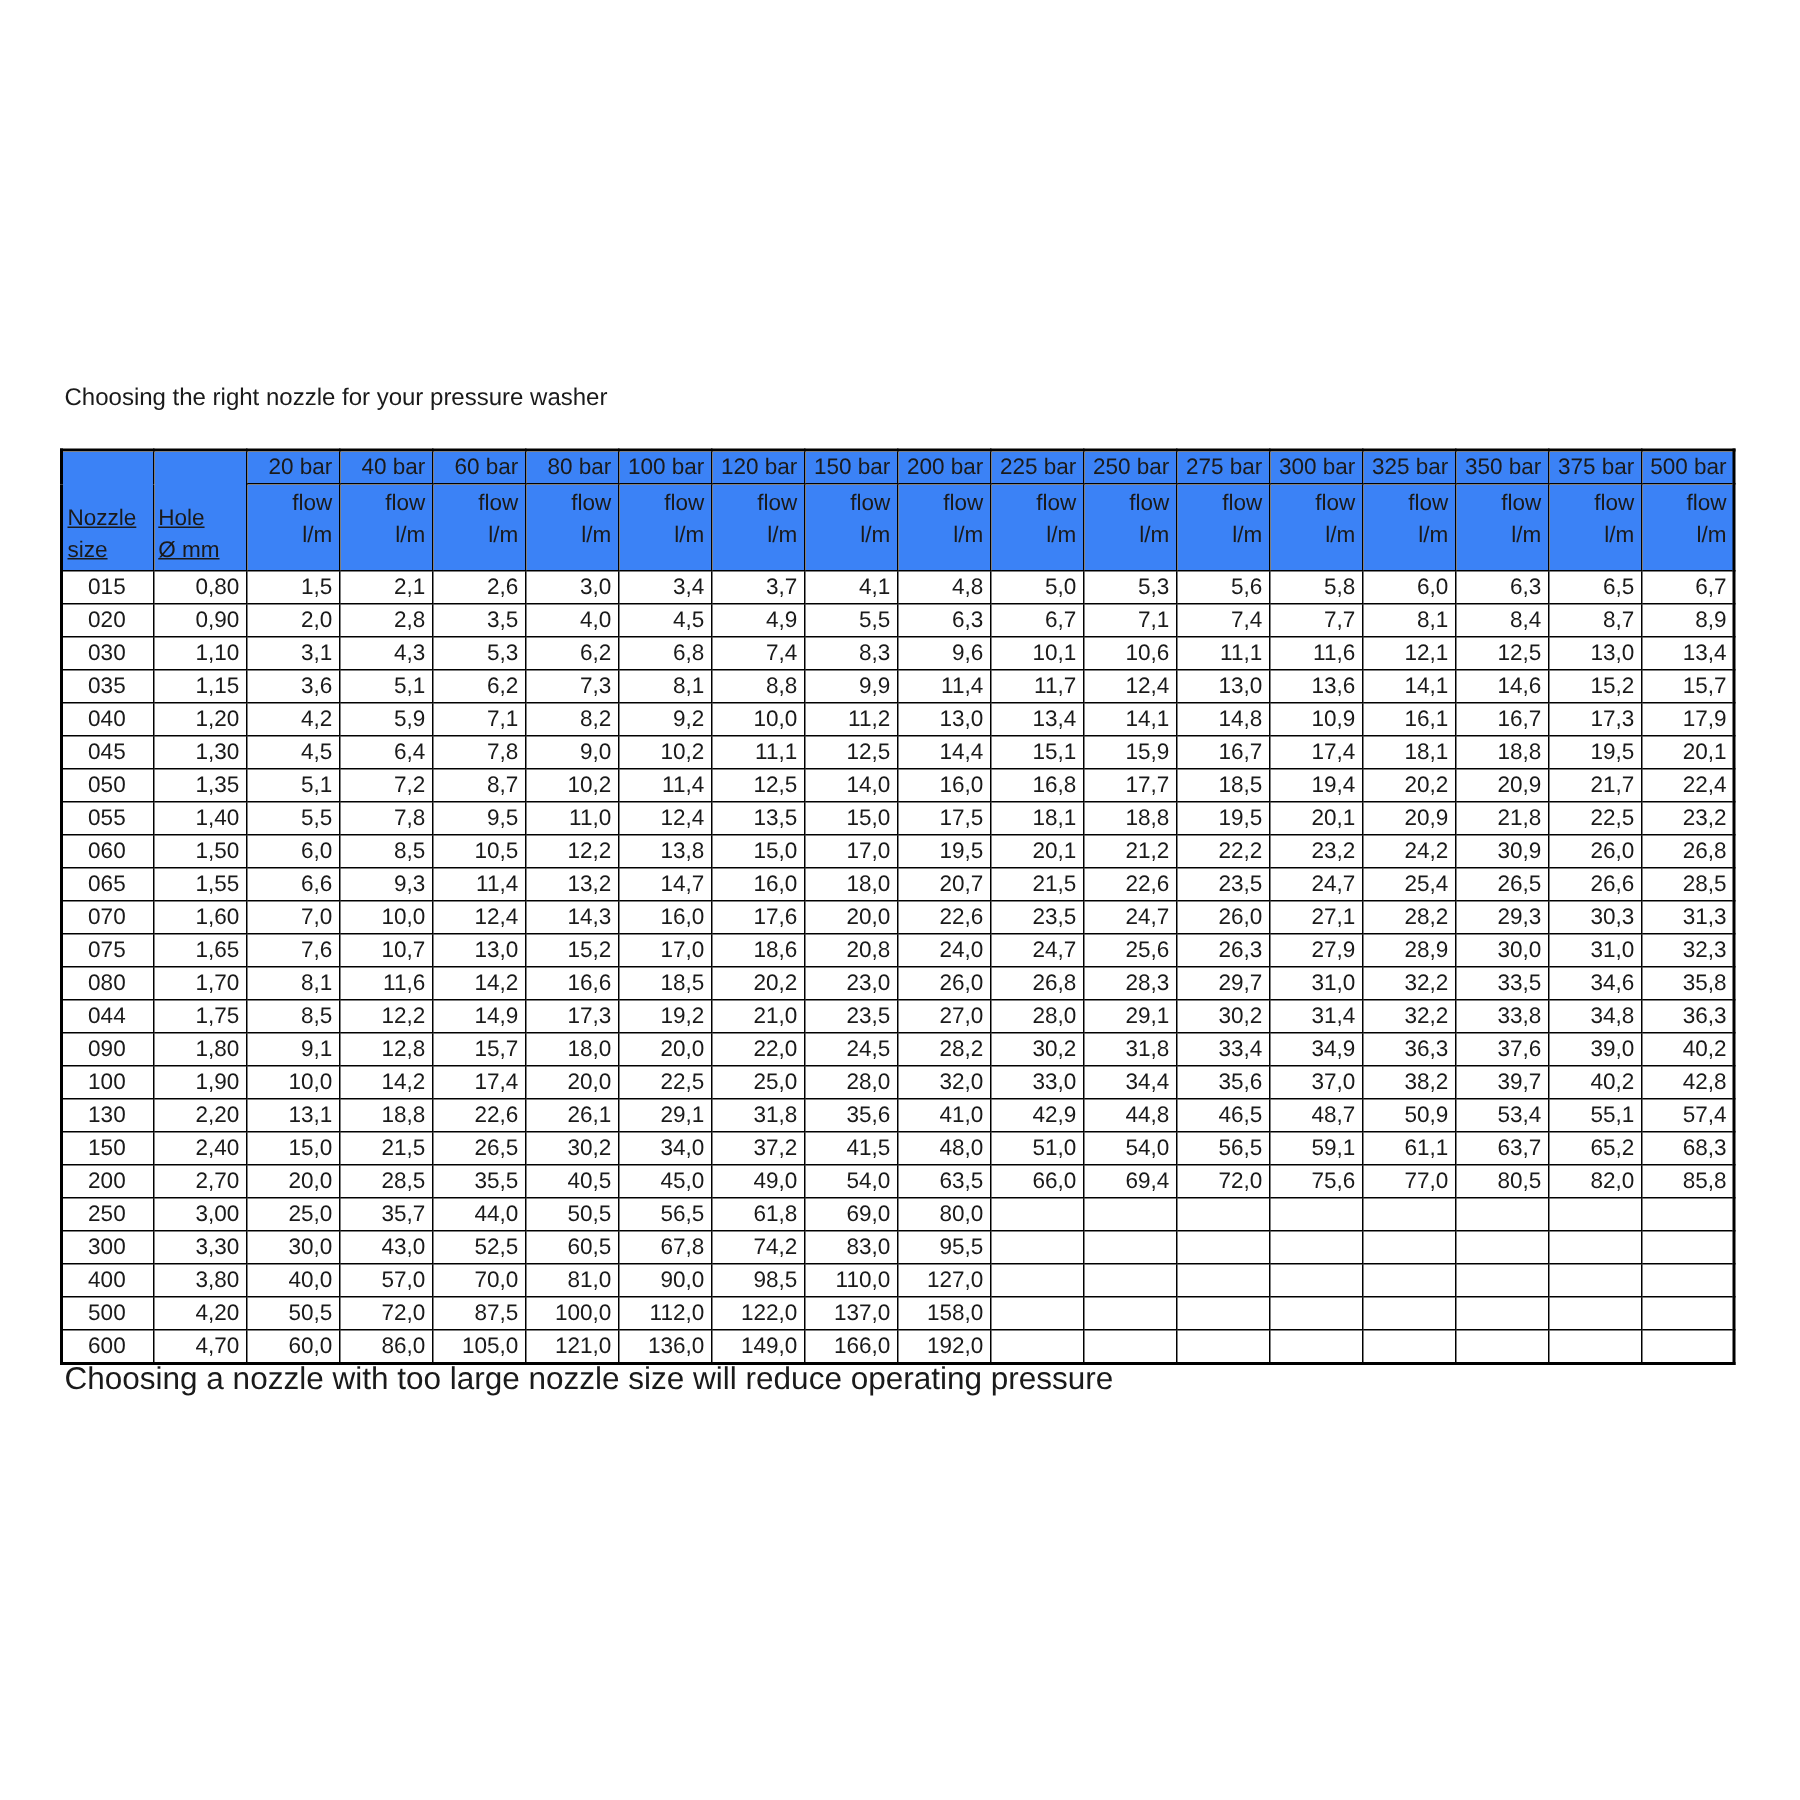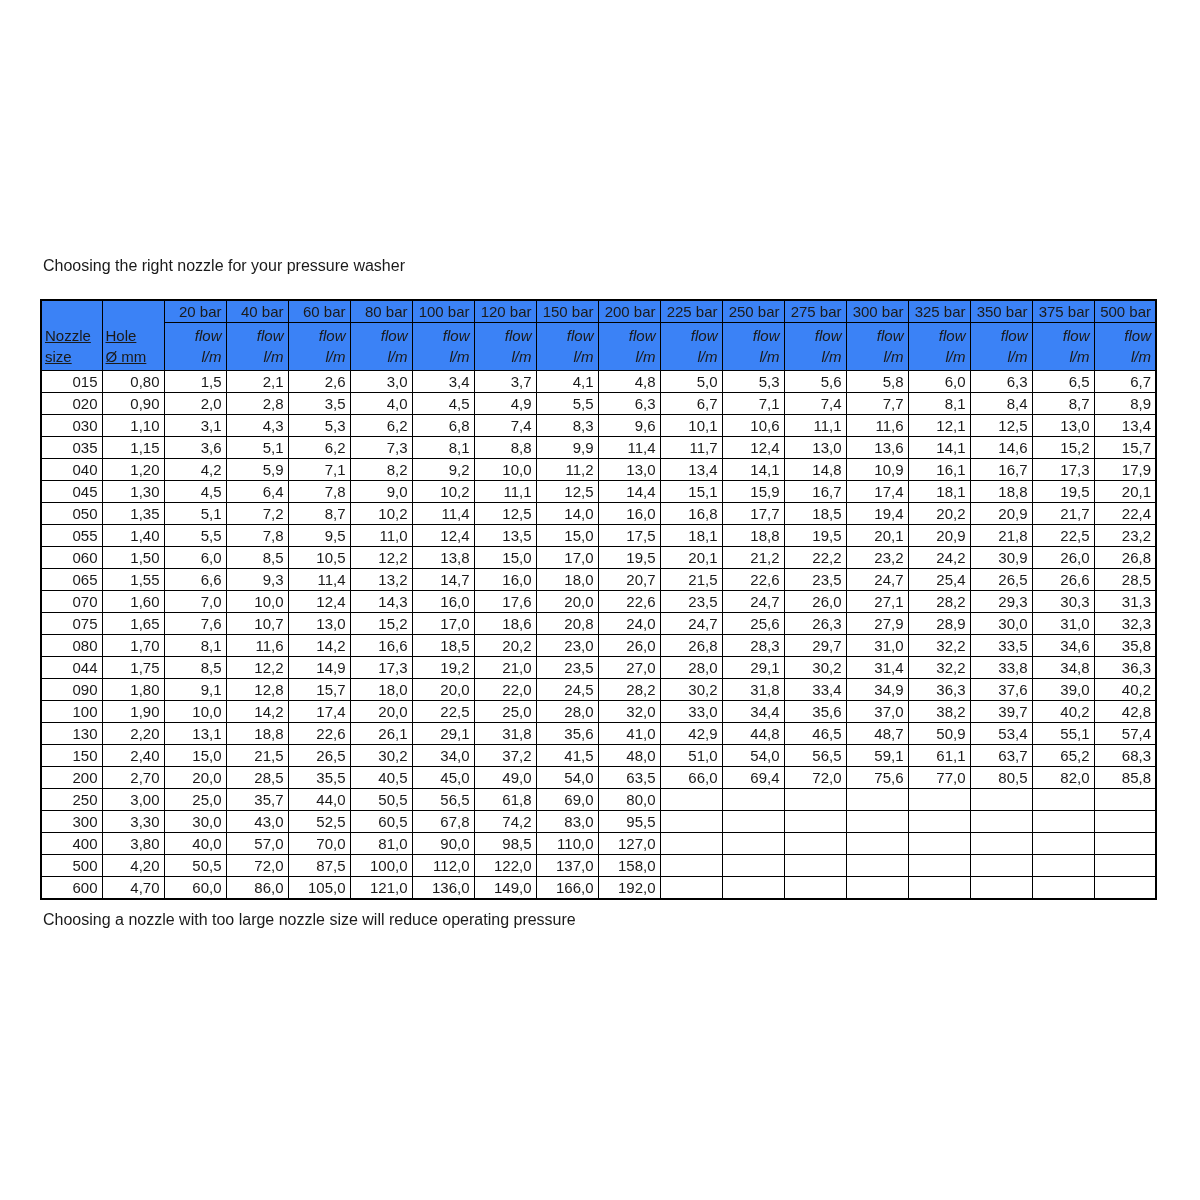--- a/index.html
+++ b/index.html
@@ -48,36 +48,35 @@
     vertical-align: bottom;
   }
   table.nozzle th.corner {
     text-align: left;
     line-height: 21px;
     padding-bottom: 3px;
     text-decoration: underline;
   }
   table.nozzle th.flowunit {
     line-height: 21px;
-    padding-bottom: 3px;
-    font-style: italic;
+    padding-bottom: 13px;
   }
   table.nozzle td {
     text-align: right;
     height: 17px;
     vertical-align: middle;
   }
   table.nozzle td.size {
-    text-align: right;
+    text-align: center;
   }
   .notes {
     position: absolute;
     left: 43px;
     top: 909px;
-    font-size: 16px;
+    font-size: 21px;
     line-height: 22px;
   }
 </style>
 </head>
 <body>
 
 <div class="page">
   <div class="title">Choosing the right nozzle for your pressure washer</div>
 
   <table class="nozzle">

